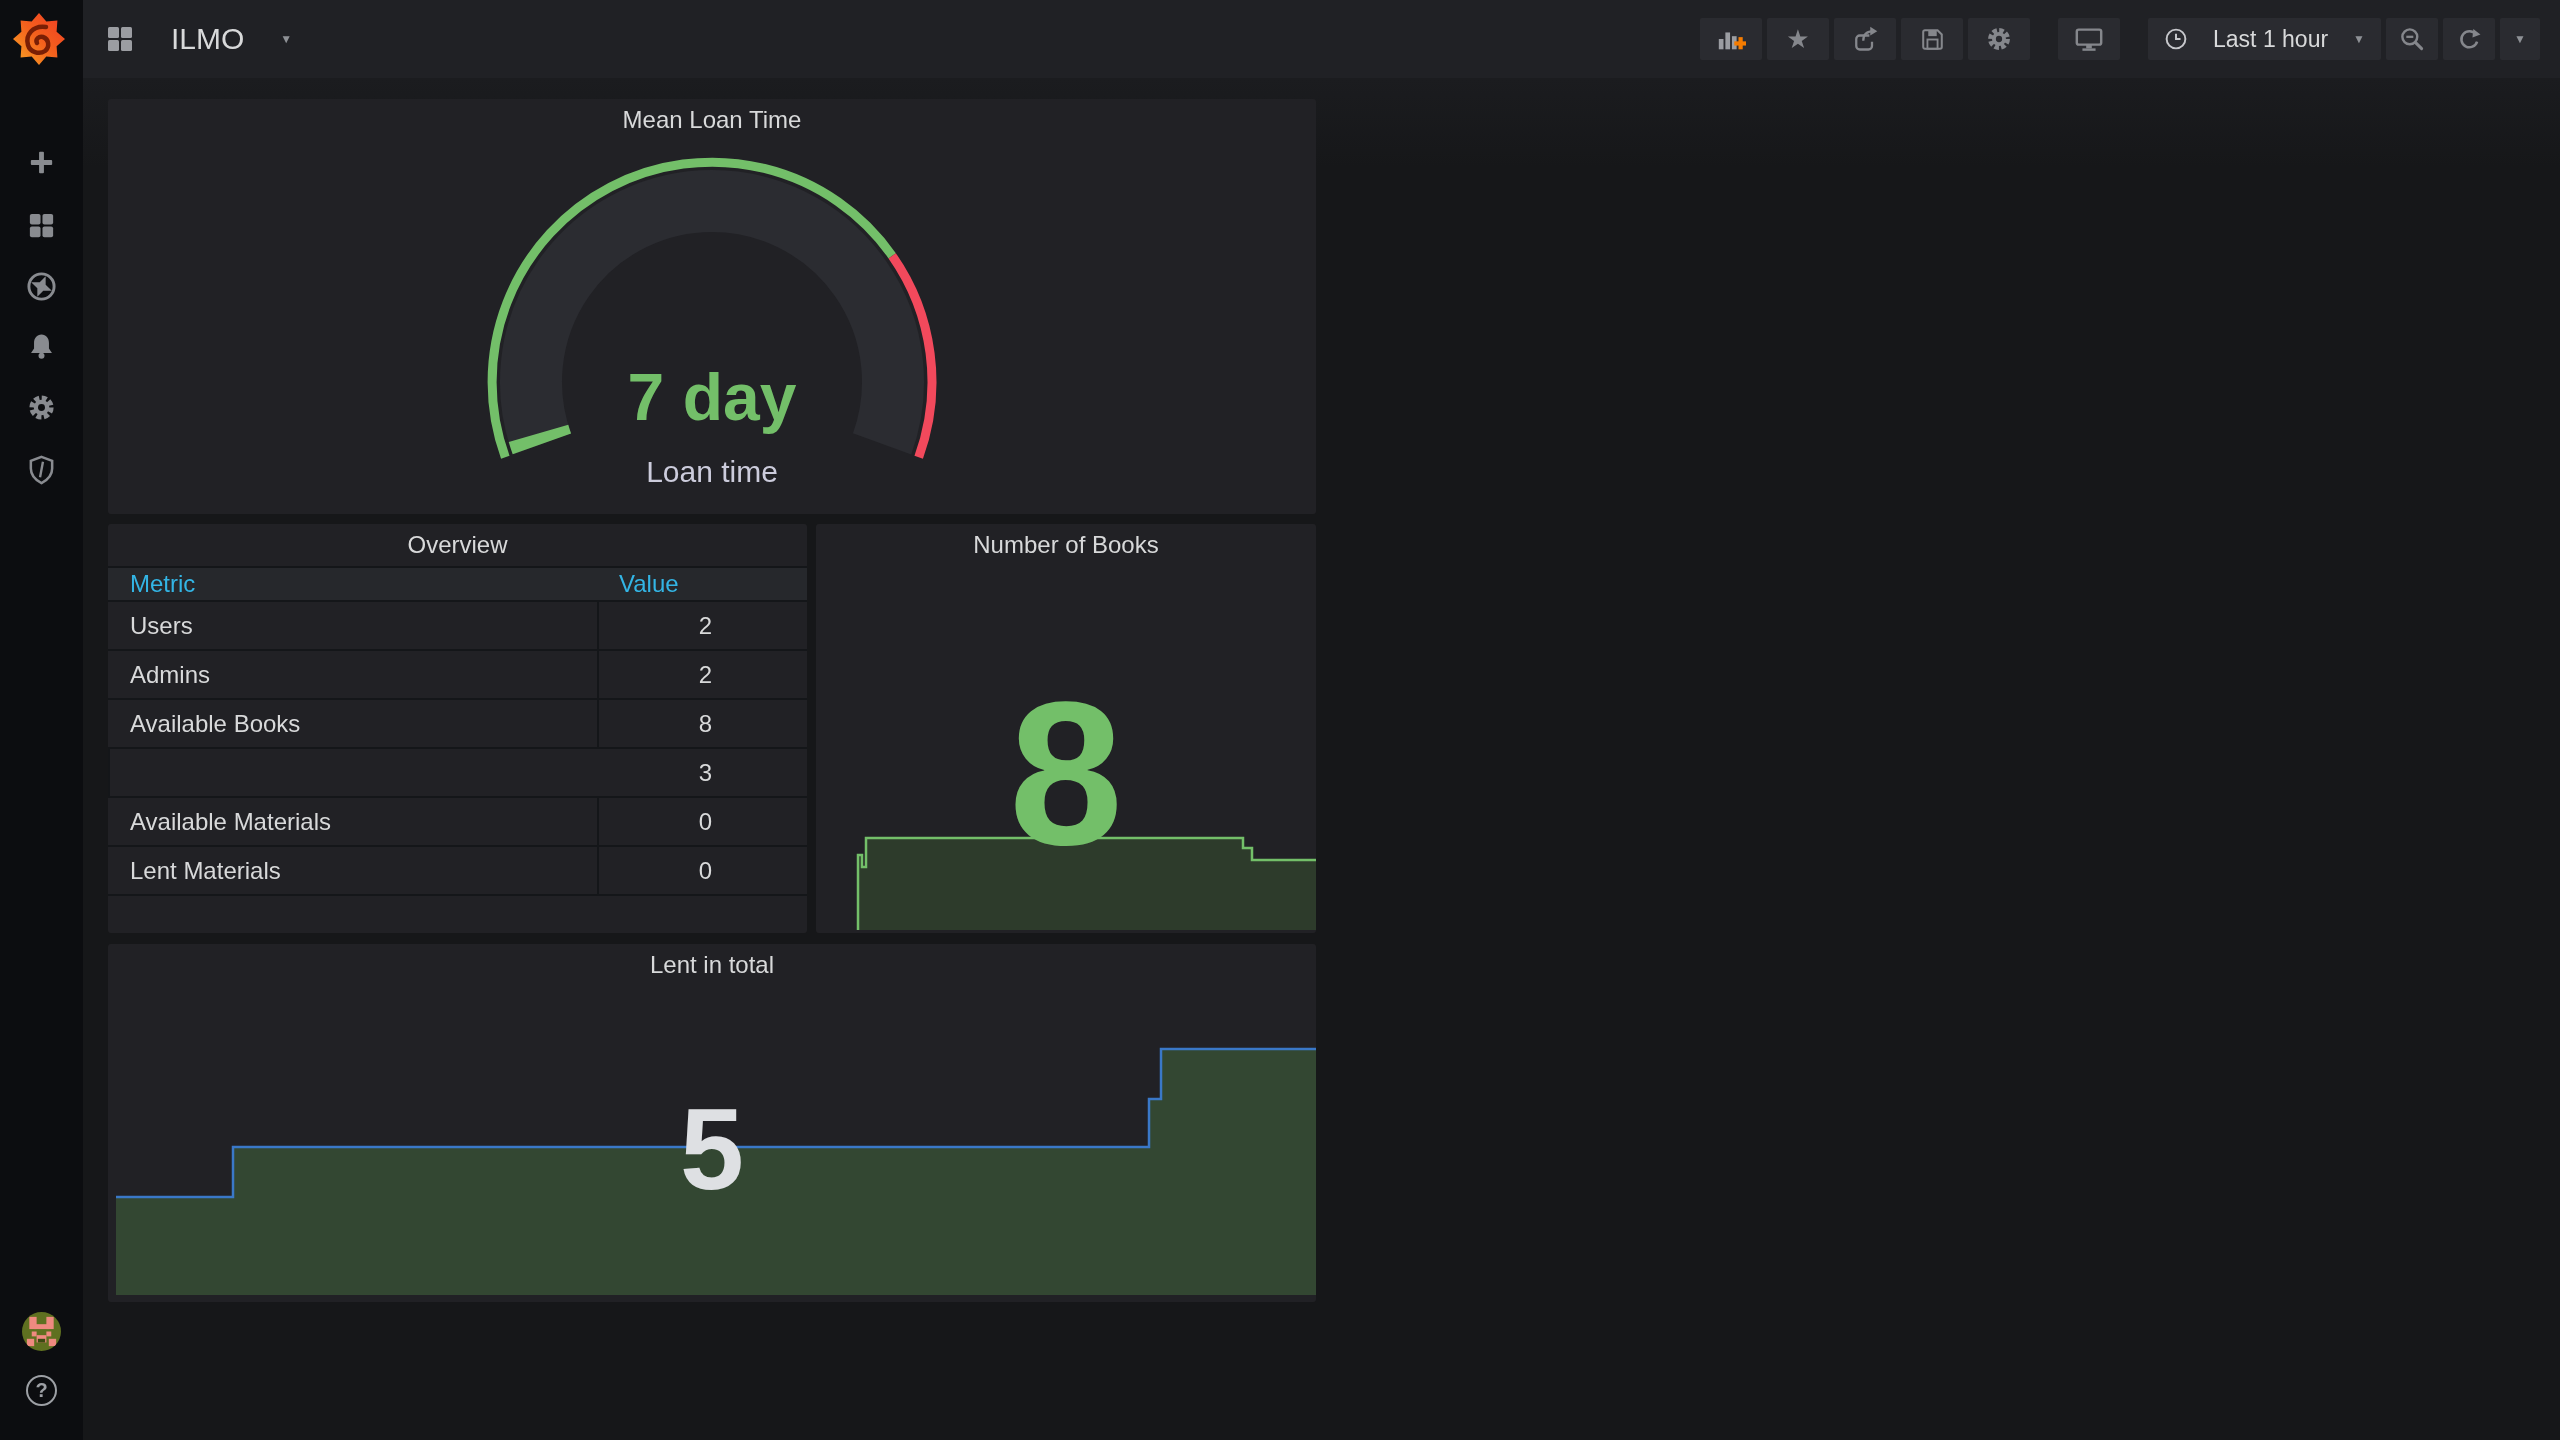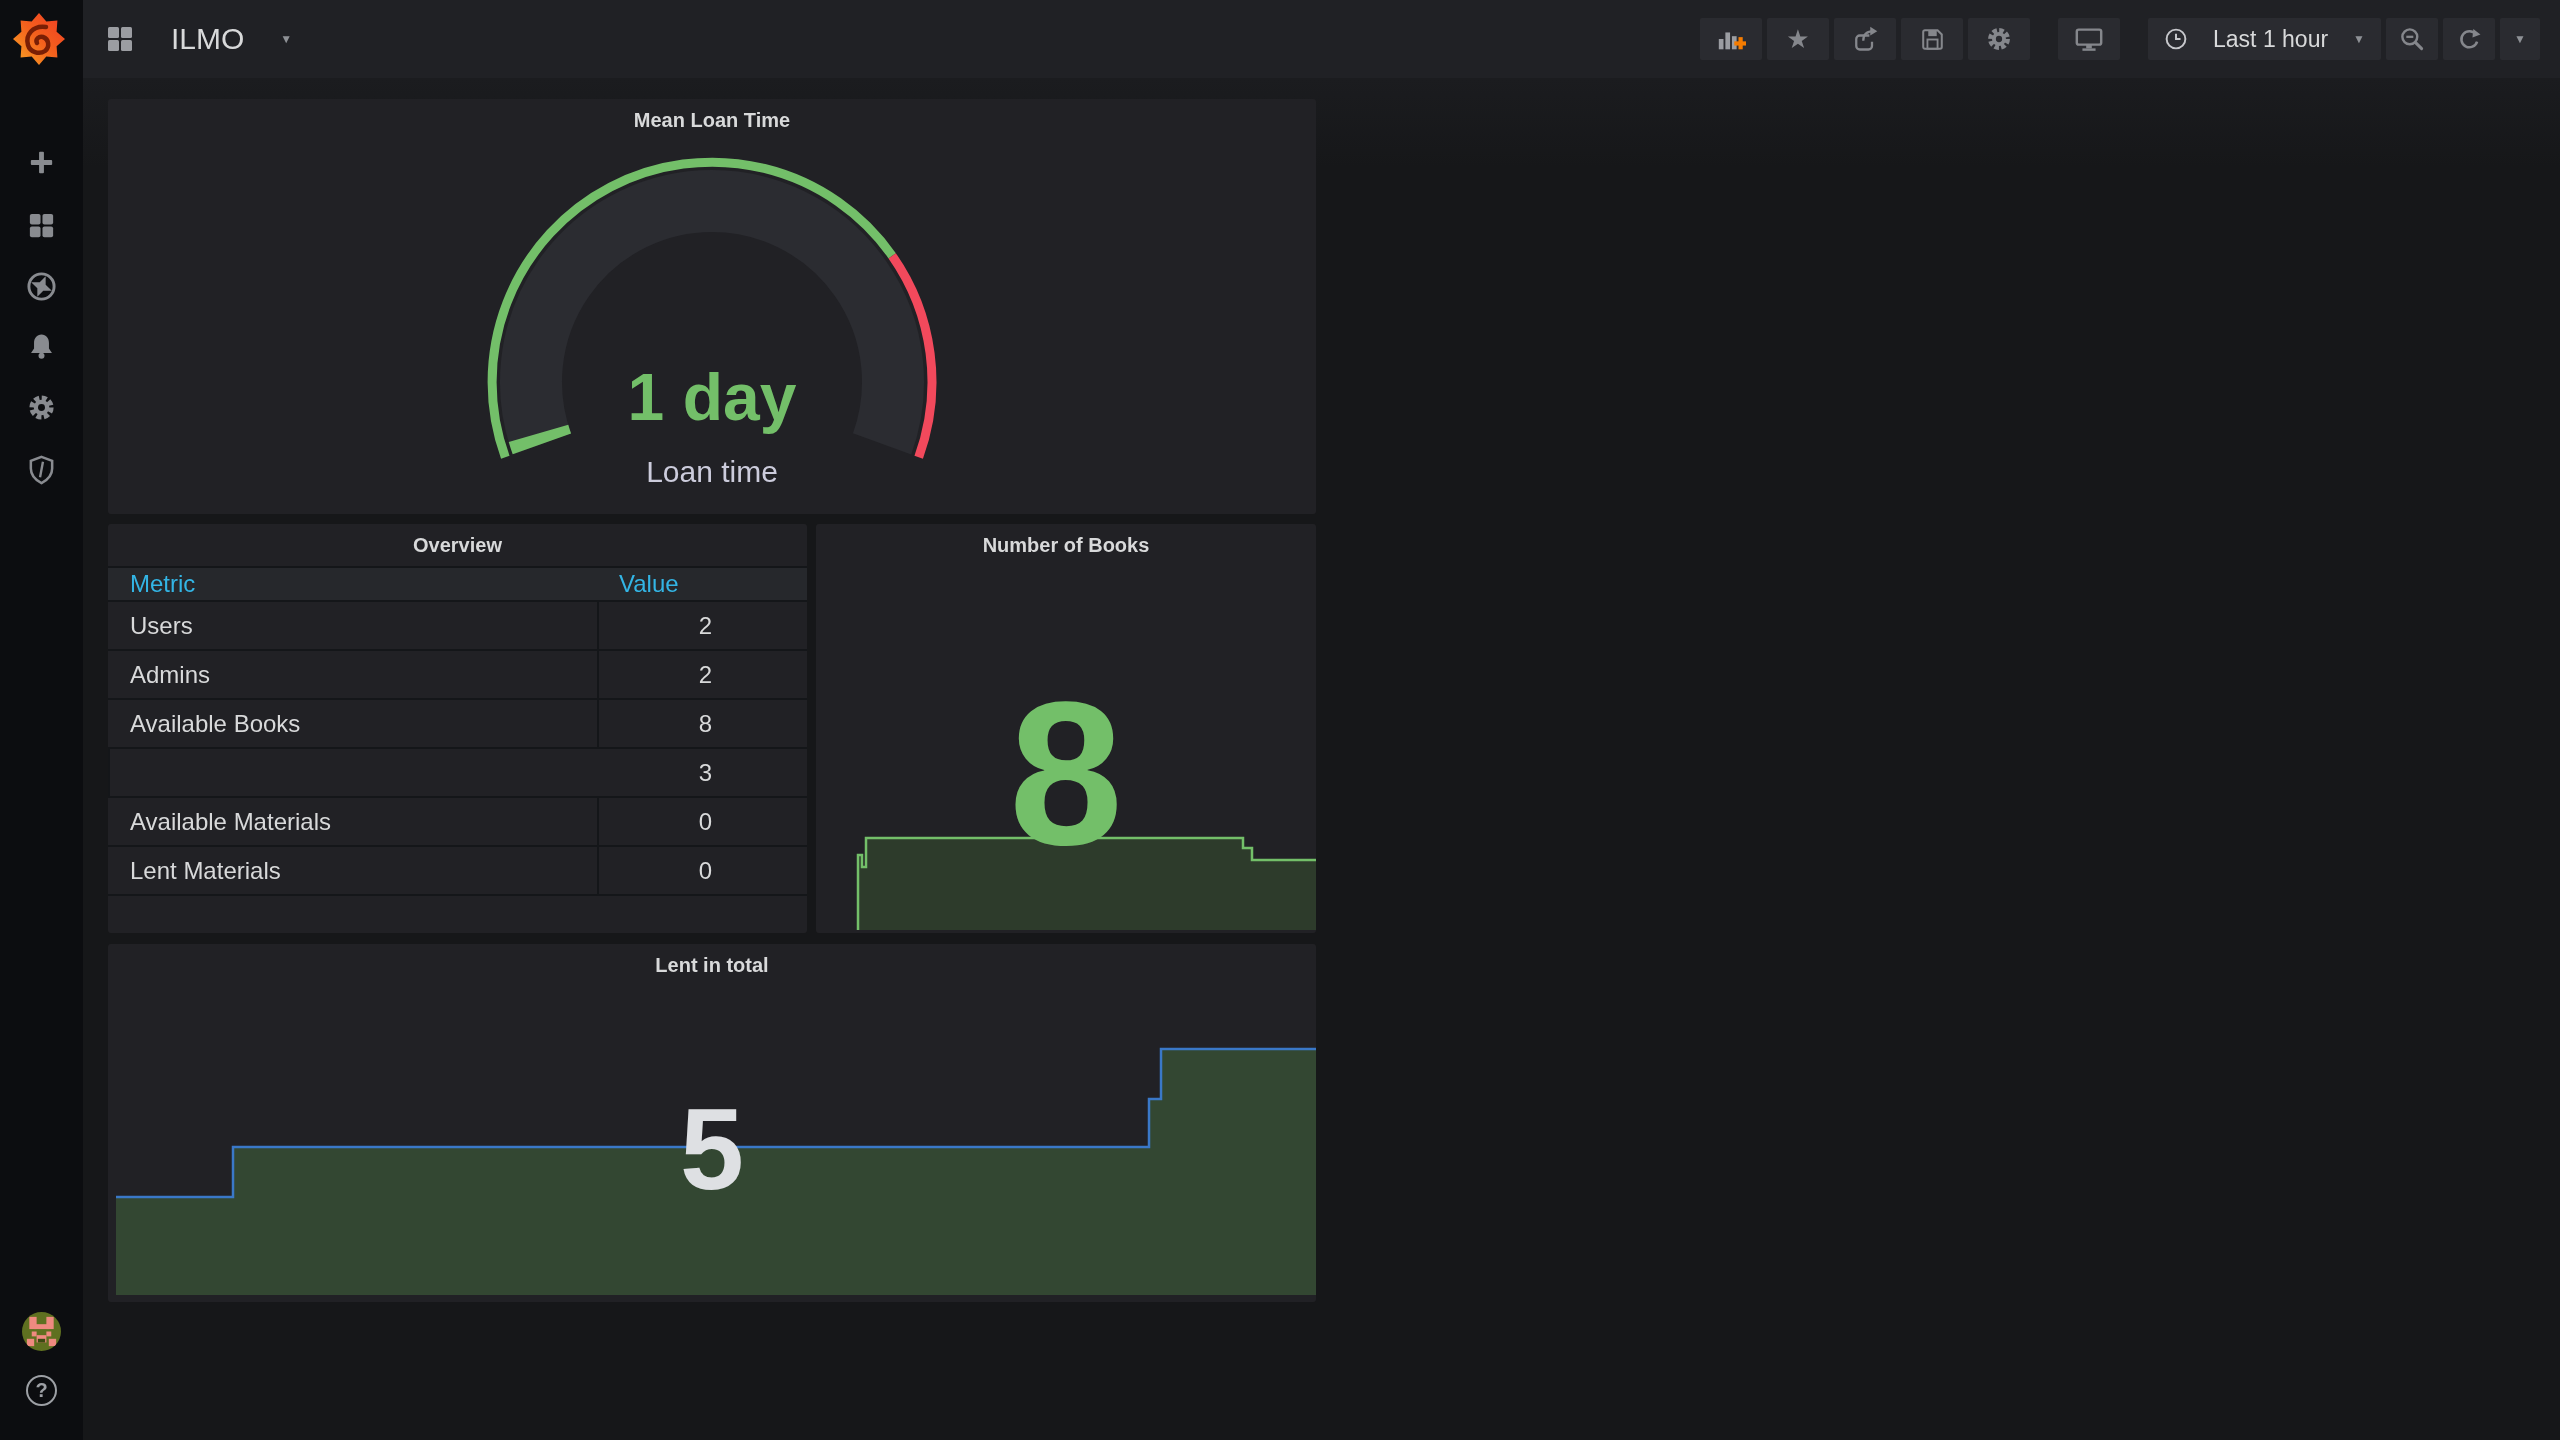--- a/index.html
+++ b/index.html
@@ -28,21 +28,21 @@
   .timepicker{padding:0 16px;gap:25px;text-align:center;}
   .time-label{font-size:23px;color:#d8d9da;white-space:nowrap;}
   .tb-caret-btn{min-width:40px;}
   .star-glyph{font-size:26px;color:#85878c;line-height:1;}
 
   
   .dash{position:absolute;left:83px;top:78px;right:0;bottom:0;background:#161719;
         background:linear-gradient(#1b1c1f 0,#161719 90px,#161719 100%);}
   .panel{position:absolute;background:#212125;border-radius:3px;}
   .panel-title{position:absolute;top:0;left:0;right:0;height:42px;display:flex;align-items:center;justify-content:center;
-               font-size:20px;font-weight:700;color:#d8d9da;cursor:pointer;}
+               font-size:24px;font-weight:400;color:#d8d9da;cursor:pointer;}
 
   
   .p-gauge{left:25px;top:21px;width:1208px;height:415px;}
   .gauge-svg{position:absolute;left:0;top:0;}
   .gauge-value{position:absolute;left:0;right:0;top:260px;text-align:center;font-size:66px;font-weight:700;}
   .gauge-label{position:absolute;left:0;right:0;top:356px;text-align:center;font-size:30px;color:#ccccdc;}
 
   
   .p-overview{left:25px;top:446px;width:699px;height:409px;}
   .tbl-header{position:absolute;left:0;top:42px;right:0;height:36px;background:#26282c;
@@ -236,21 +236,21 @@
 <div class="dash">
 
   <div class="panel p-gauge">
     <div class="panel-title">Mean Loan Time</div>
     <svg class="gauge-svg" width="1208" height="415" viewBox="0 0 1208 415">
       <path id="gauge-band" fill="none" stroke-linecap="butt" d="M433.9 344.9 A181 181 0 1 1 774.1 344.9" stroke="#2b2c31" stroke-width="62"></path>
       <path id="gauge-ring-green" fill="none" stroke-linecap="butt" d="M397.3 358.2 A220 220 0 0 1 784.2 156.8" stroke="#73BF69" stroke-width="9"></path>
       <path id="gauge-ring-red" fill="none" stroke-linecap="butt" d="M784.2 156.8 A220 220 0 0 1 810.7 358.2" stroke="#F2495C" stroke-width="9"></path>
       <path id="gauge-value-arc" fill="none" stroke-linecap="butt" d="M433.9 344.9 A181 181 0 0 1 430.5 334.4" stroke="#73BF69" stroke-width="62"></path>
     </svg>
-    <div class="gauge-value" id="gauge-value-text" style="color: rgb(115, 191, 105);">1 day</div>
+    <div class="gauge-value" id="gauge-value-text" style="color: rgb(115, 191, 105);">7 day</div>
     <div class="gauge-label">Loan time</div>
   </div>
 
   <div class="panel p-overview">
     <div class="panel-title">Overview</div>
     <div class="tbl-header">
       <div class="th th-metric" id="th-metric" style="color: rgb(51, 181, 229);">Metric</div>
       <div class="th th-value" id="th-value" style="color: rgb(51, 181, 229);">Value</div>
     </div>
     <div class="tbl-body" id="overview-body">

